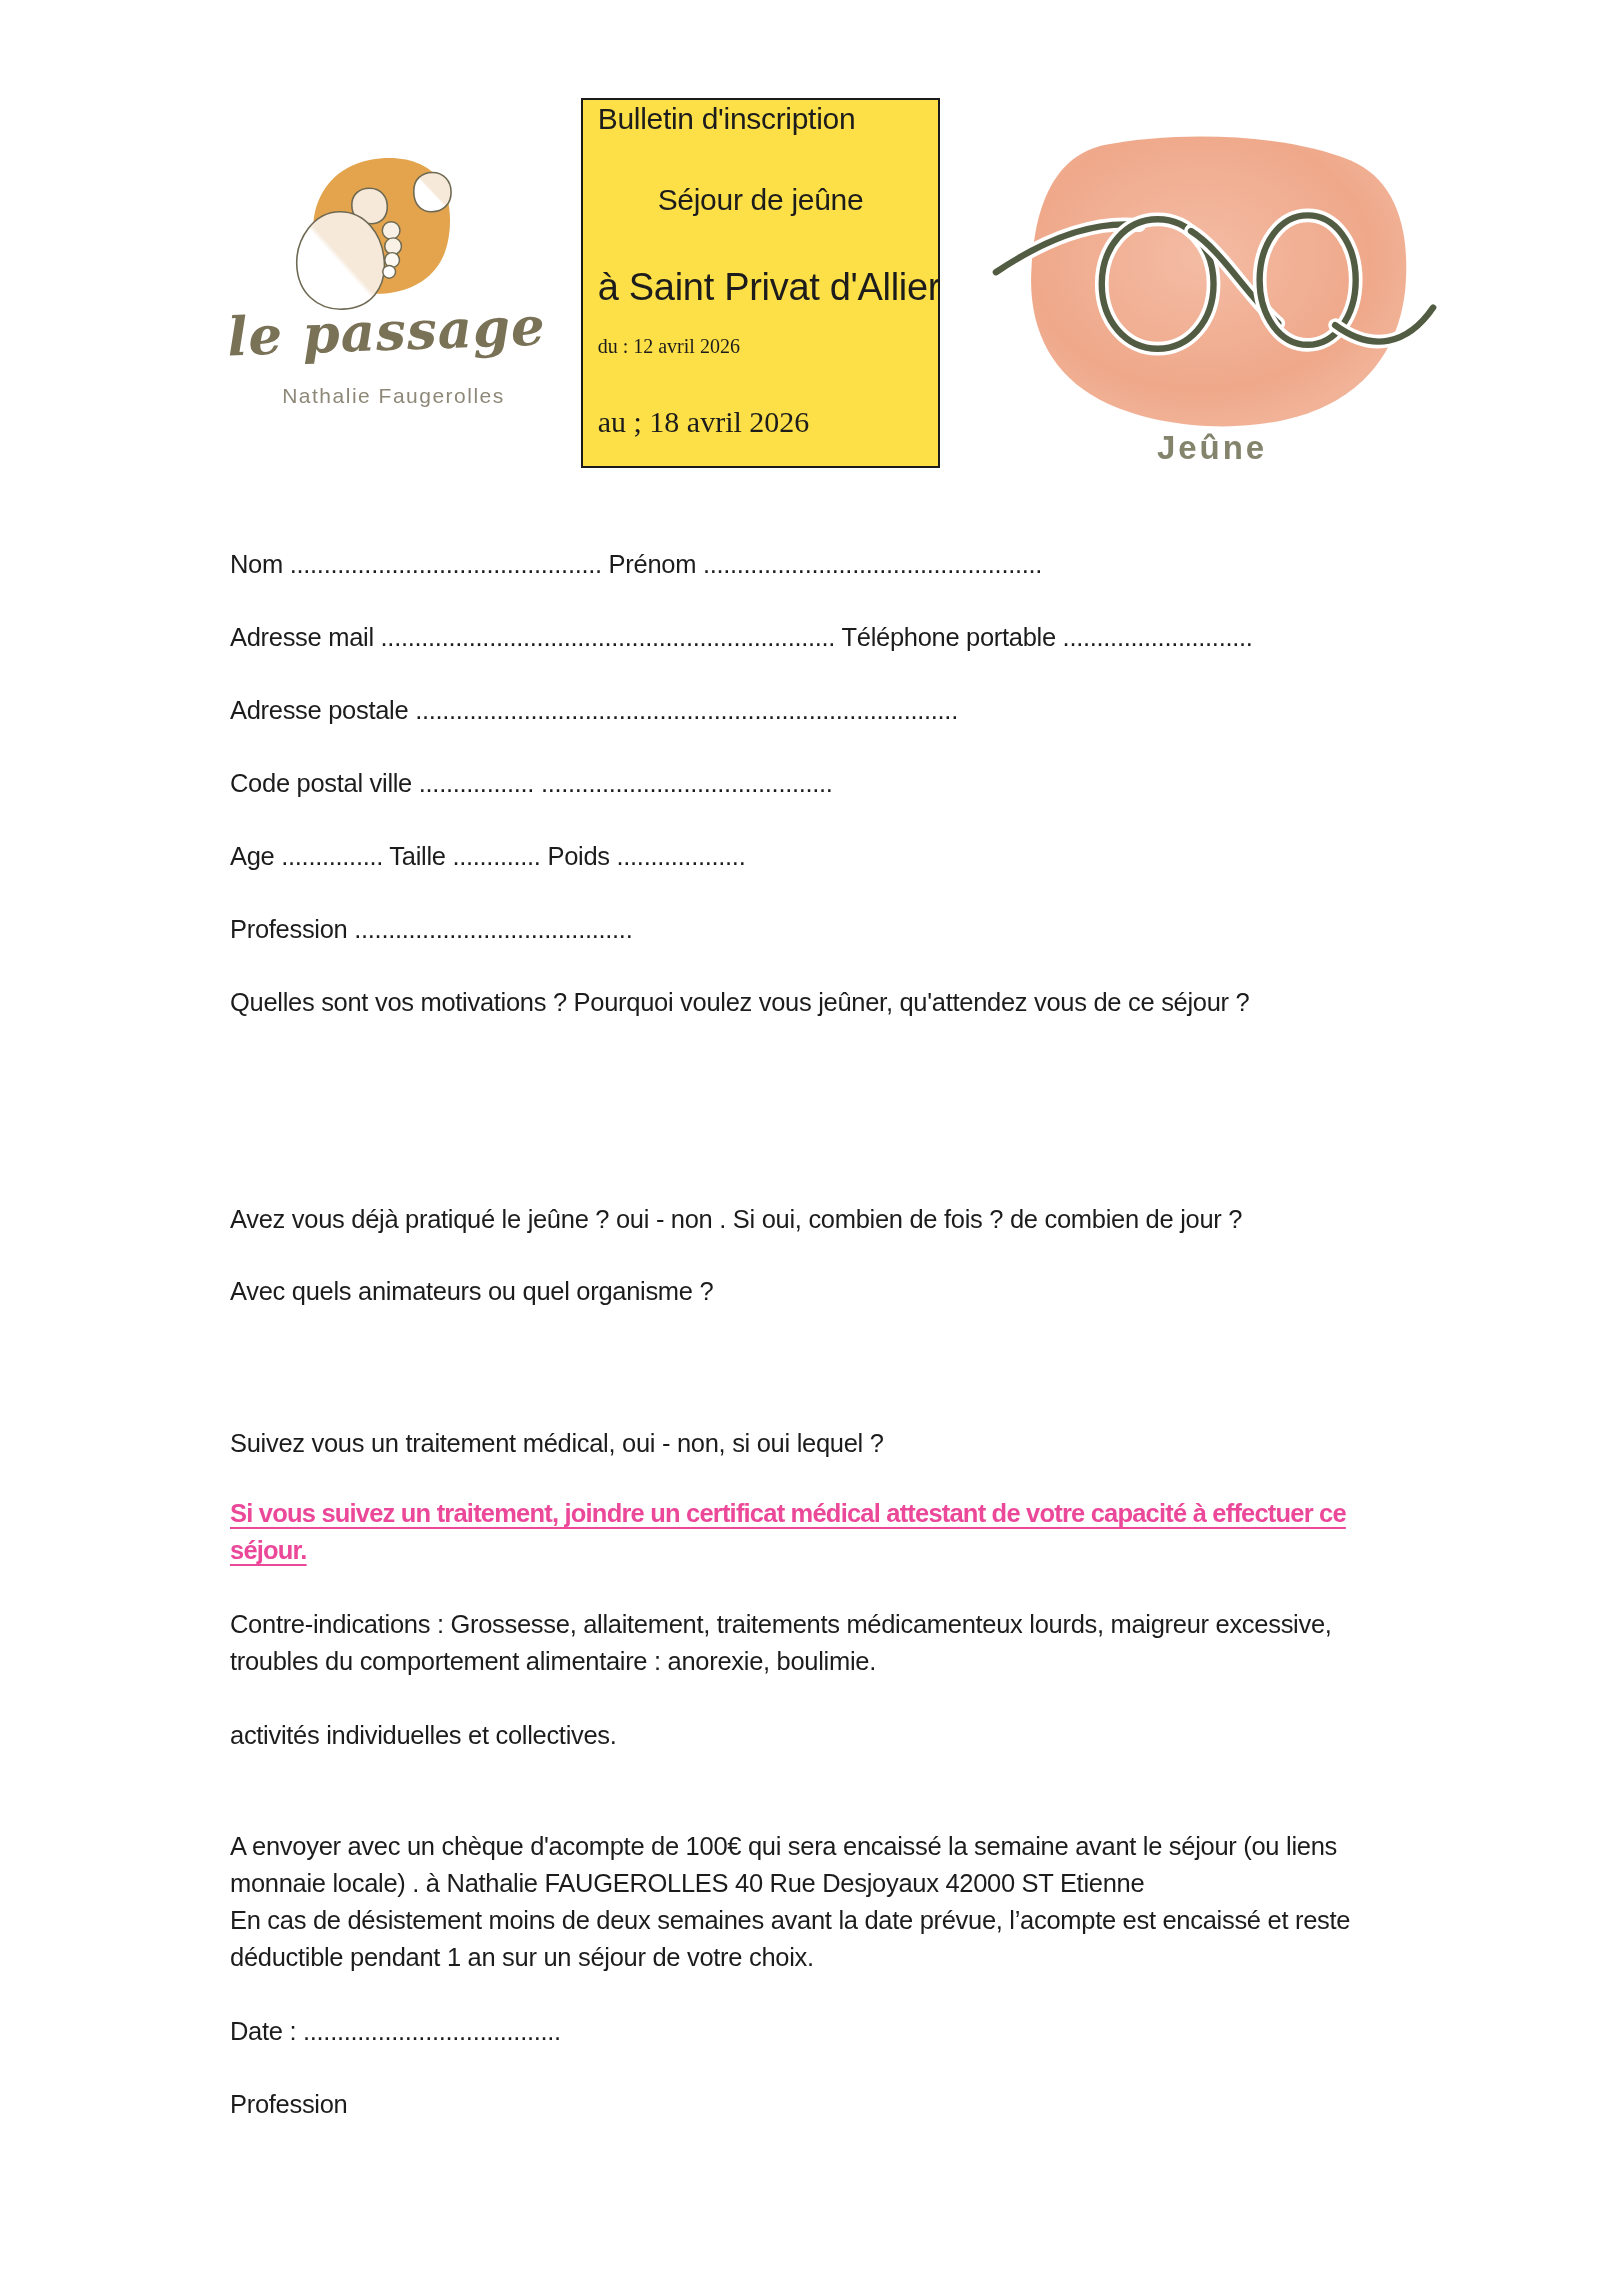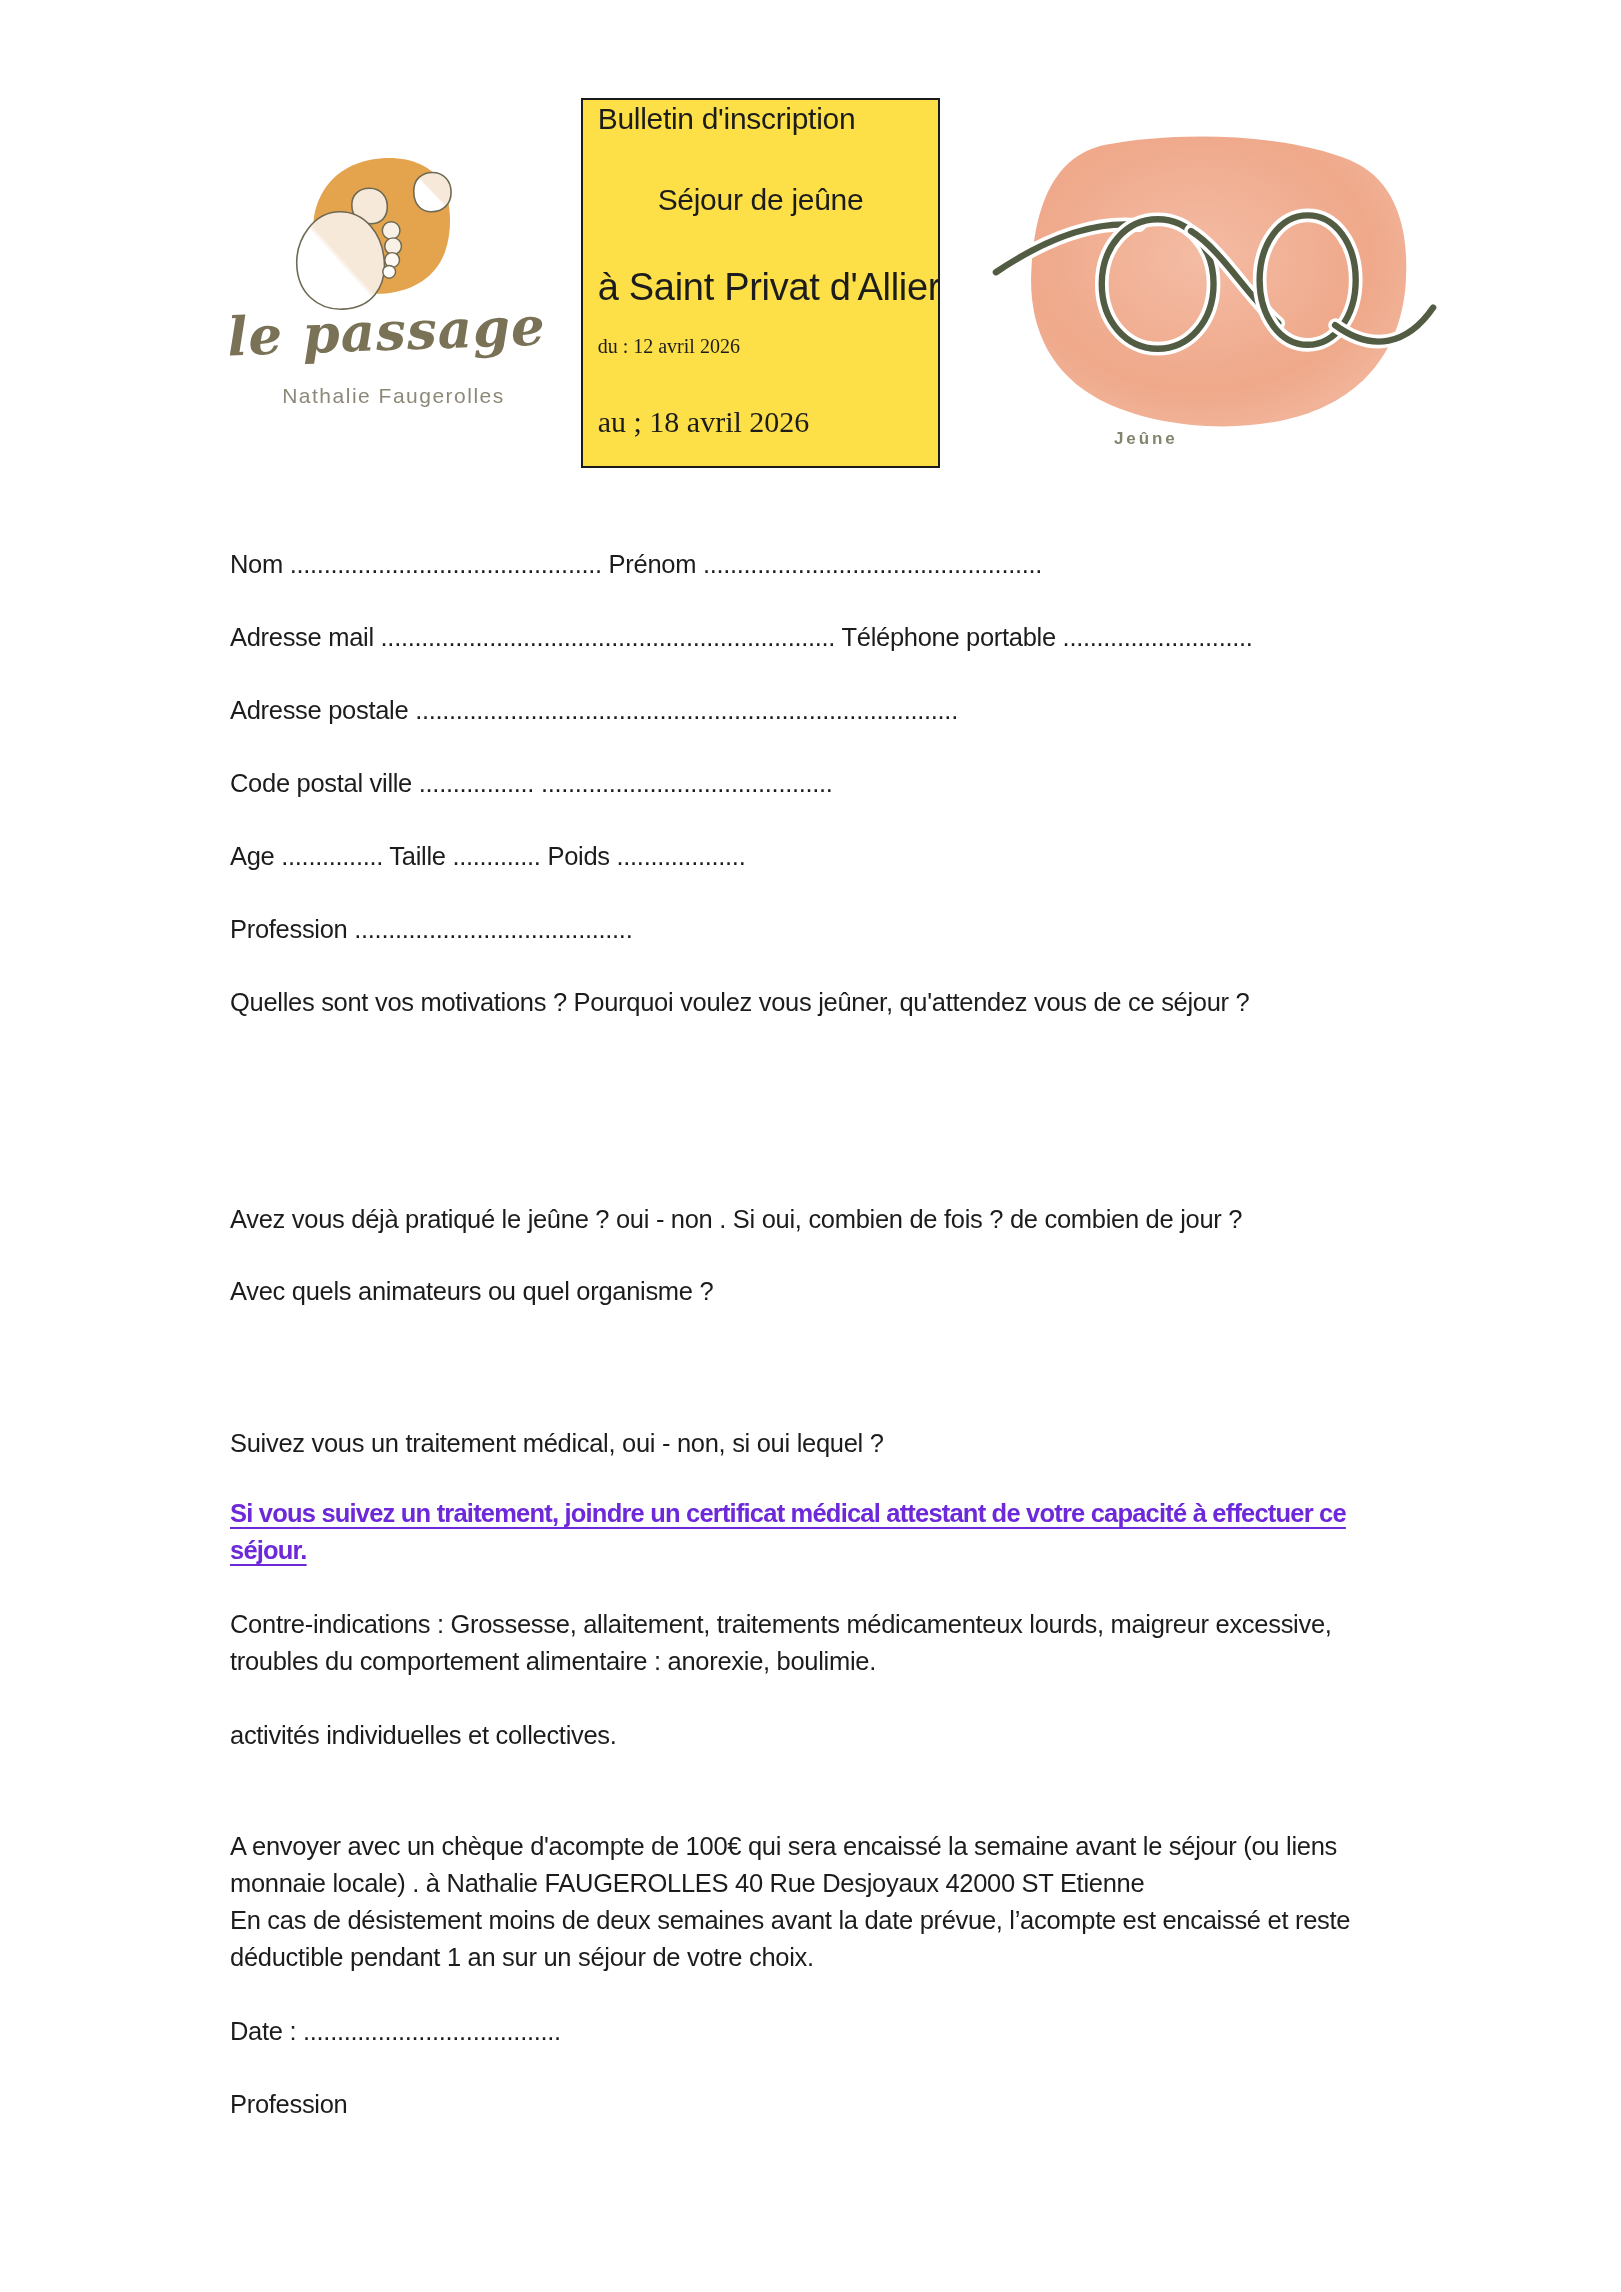--- a/index.html
+++ b/index.html
@@ -41,39 +41,39 @@
   }
   .title-box .bl { position:absolute; left:14.7px; white-space:nowrap; }
   .bl-1 { top:2px;   font-size:30px; letter-spacing:-0.3px; }
   .bl-2 { top:83px;  font-size:30px; letter-spacing:-0.3px; left:0 !important; width:100%; text-align:center; }
   .bl-3 { top:166px; font-size:38px; letter-spacing:-0.3px; }
   .bl-4 { top:235px; font-family:"Liberation Serif", serif; font-size:20px; }
   .bl-5 { top:305px; font-family:"Liberation Serif", serif; font-size:30px; }
   .logo-right-svg { position:absolute; left:990px; top:127px; width:451px; height:314px; }
   .jeune-label {
     position:absolute; left:1114px; top:429px; width:196px;
-    text-align:left; font-size:17px; letter-spacing:2.9px;
+    text-align:center; font-size:33px; letter-spacing:2.9px;
     color:#84846d; font-weight:600;
     white-space:nowrap;
   }
 
   
   .para {
     position:absolute; left:194px;
     font-size:25.5px; letter-spacing:-0.3px;
     line-height:37px; white-space:nowrap;margin-left:36px;
   }
   .p1  { top:546px; }  .p2  { top:619px; }  .p3  { top:692px; }
   .p4  { top:765px; }  .p5  { top:838px; }  .p6  { top:911px; }
   .p7  { top:984px; } .p8  { top:1201px; } .p9  { top:1273px; }
   .p10 { top:1425px; } .p11 { top:1495px; } .p12 { top:1606px; }
   .p13 { top:1717px; } .p14 { top:1828px; } .p15 { top:2013px; }
   .p16 { top:2086px; }
   .blue-note {
-    color:#6d28d9; font-weight:700; letter-spacing:-0.8px;
+    color:#ec4899; font-weight:700; letter-spacing:-0.8px;
   }
   .blue-note .ln {
     text-decoration:underline;
     text-decoration-thickness:2px;
     text-underline-offset:4.9px;
     display:inline-block;
   }
   .para .ln { display:block; height:37px; }
 </style>
 </head>

